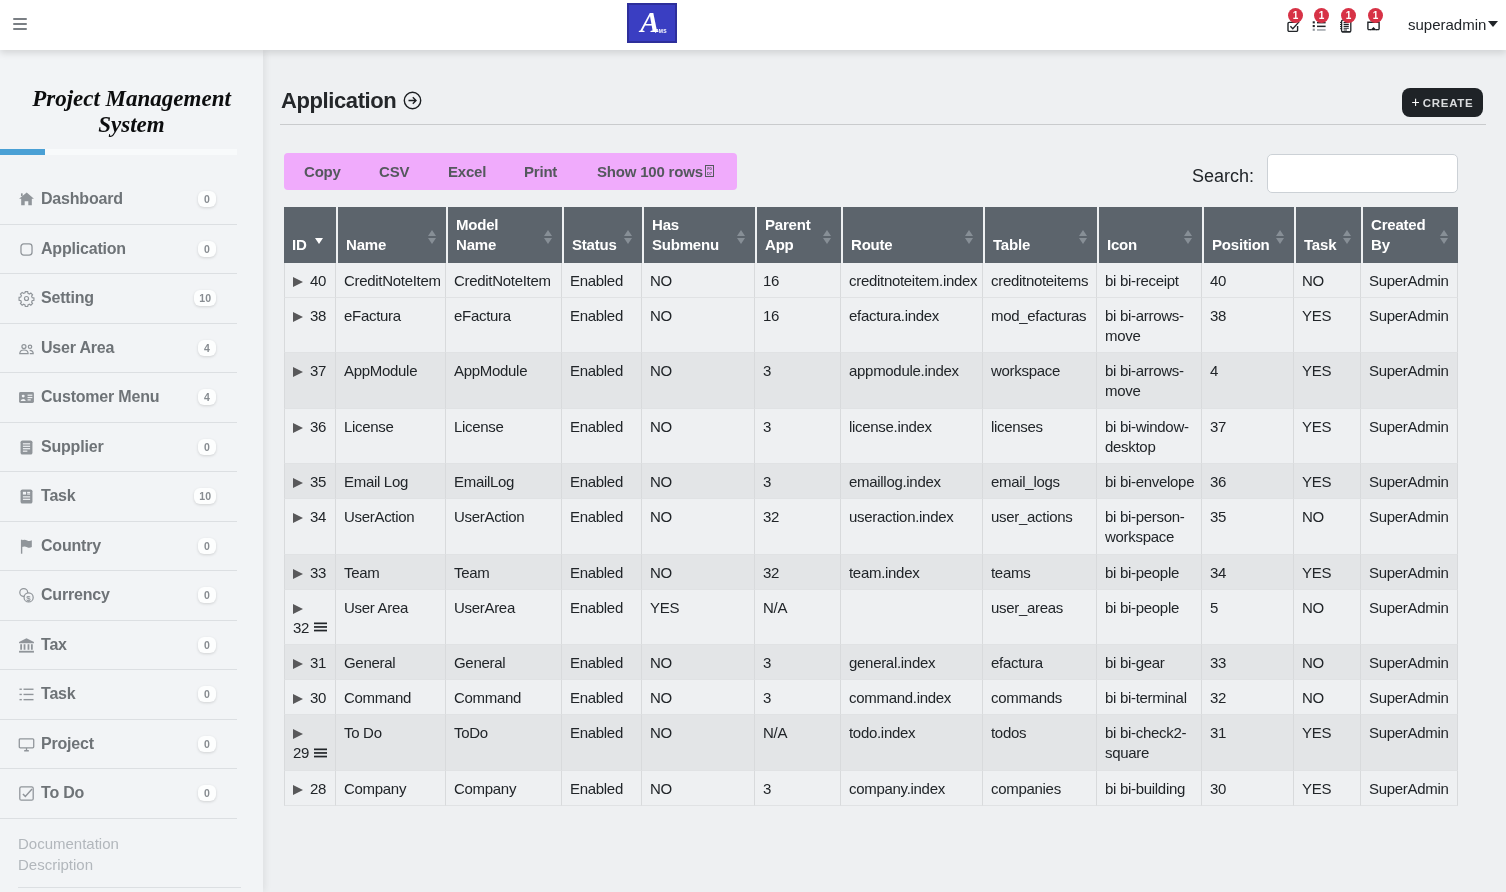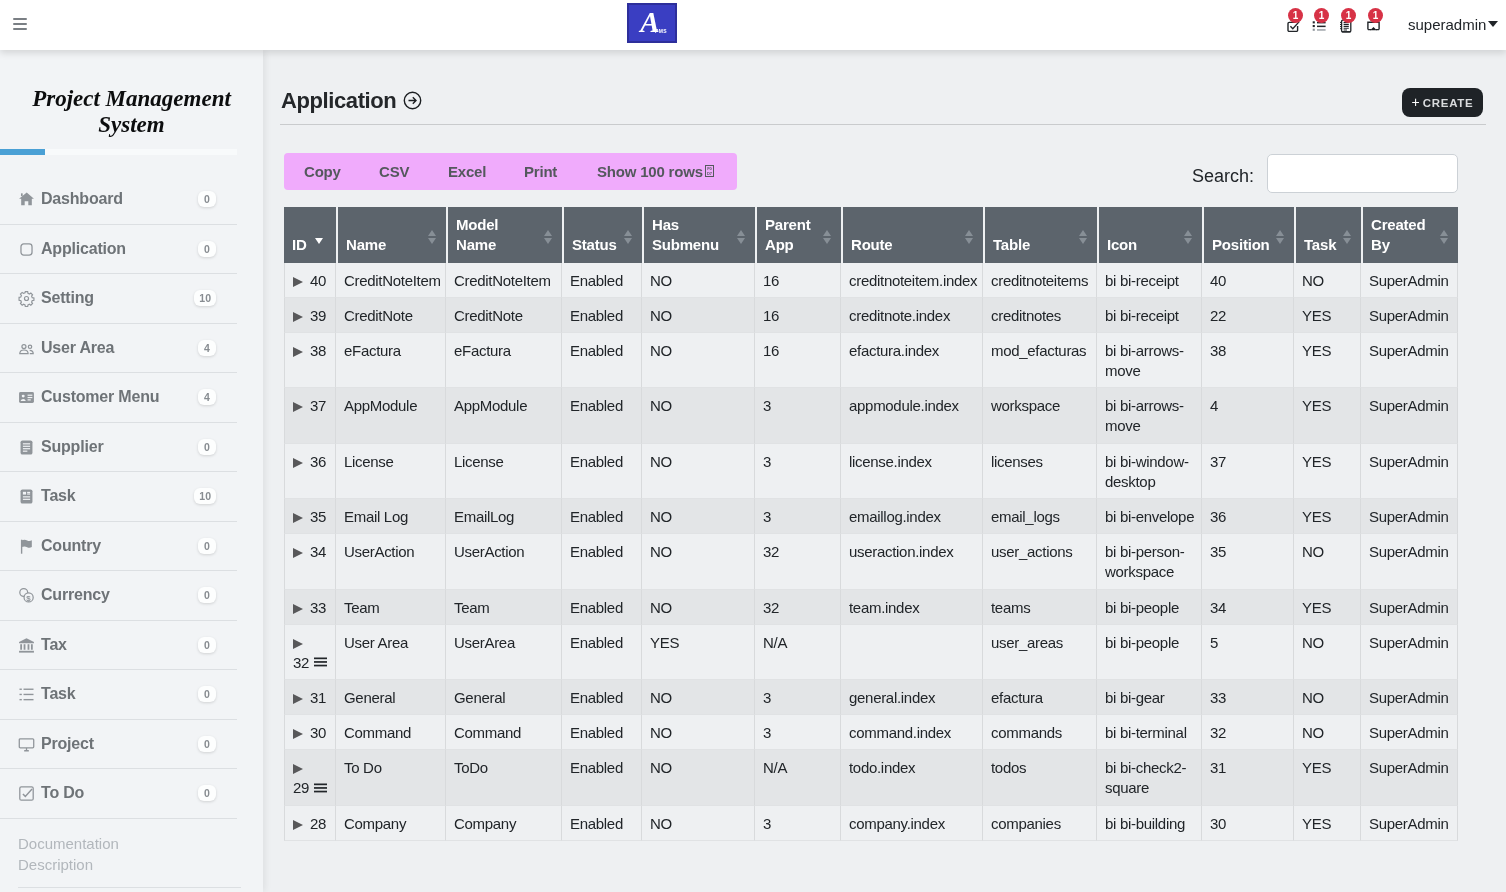--- a/index.html
+++ b/index.html
@@ -339,34 +339,20 @@
         <td>Enabled</td>
         <td>NO</td>
         <td>16</td>
         <td class="nw">creditnoteitem.index</td>
         <td class="nw">creditnoteitems</td>
         <td class="nw">bi bi-receipt</td>
         <td>40</td>
         <td>NO</td>
         <td>SuperAdmin</td>
       </tr>
-<tr class="odd" style="height:35px">
-        <td class="nw"><span class="tri"></span>39</td>
-        <td>CreditNote</td>
-        <td>CreditNote</td>
-        <td>Enabled</td>
-        <td>NO</td>
-        <td>16</td>
-        <td class="nw">creditnote.index</td>
-        <td class="nw">creditnotes</td>
-        <td class="nw">bi bi-receipt</td>
-        <td>22</td>
-        <td>YES</td>
-        <td>SuperAdmin</td>
-      </tr>
 <tr class="even" style="height:55.5px">
         <td class="nw"><span class="tri"></span>38</td>
         <td>eFactura</td>
         <td>eFactura</td>
         <td>Enabled</td>
         <td>NO</td>
         <td>16</td>
         <td class="nw">efactura.index</td>
         <td class="nw">mod_efacturas</td>
         <td class="nw">bi bi-arrows-<br>move</td>

